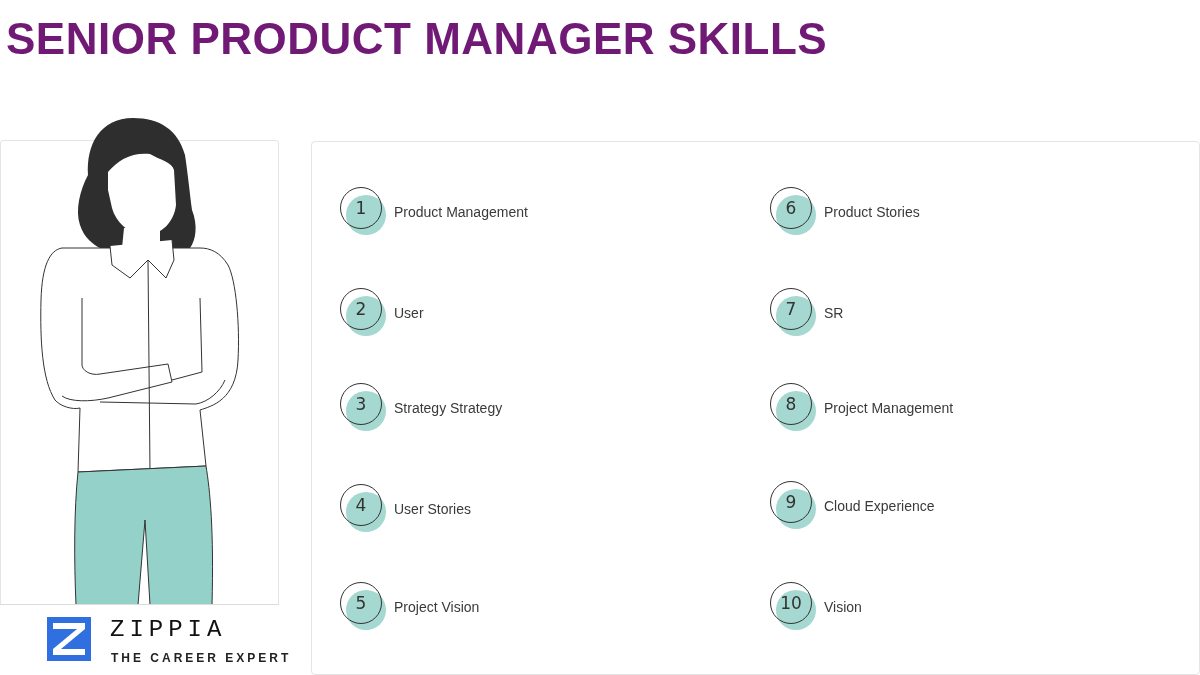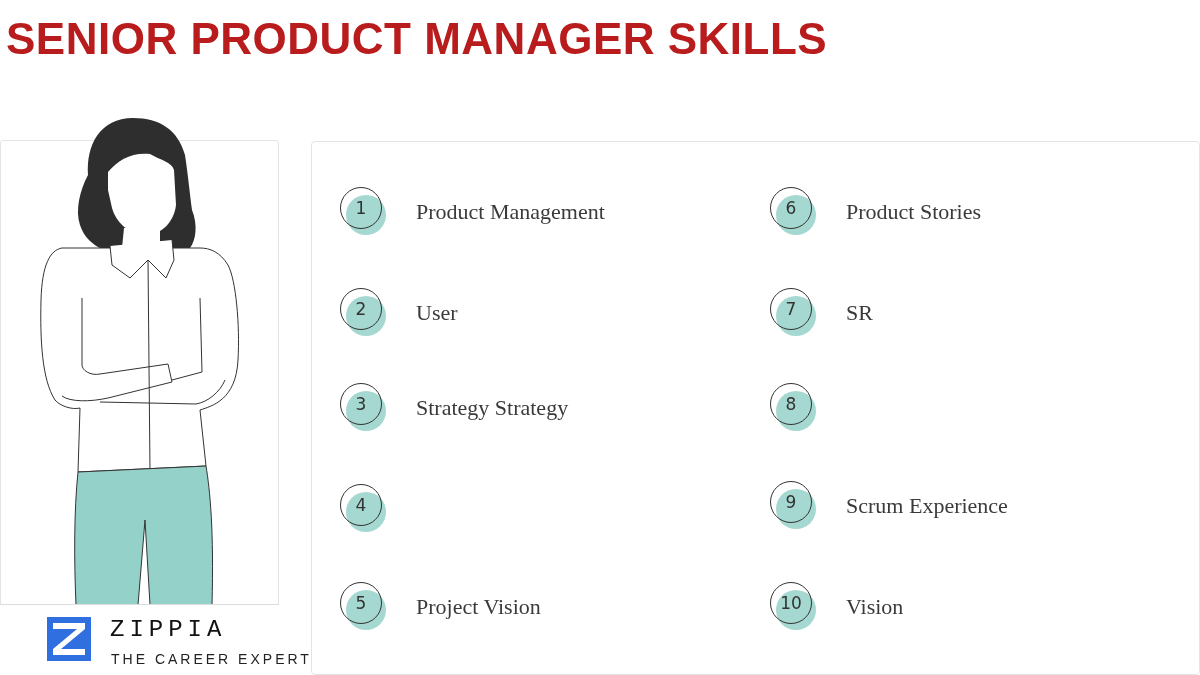--- a/index.html
+++ b/index.html
@@ -2,41 +2,41 @@
 <html><head>
 <meta charset="utf-8">
 <style>
   * { box-sizing: border-box; margin: 0; padding: 0; }
   html, body { width: 1200px; height: 675px; background: #ffffff; overflow: hidden; }
   body { position: relative; font-family: "DejaVu Sans", sans-serif; color: #333; }
 
   .title {
     position: absolute; left: 6px; top: 14px;
     font-family: "Liberation Sans", sans-serif; font-weight: 700;
-    font-size: 44px; letter-spacing: 0.5px; color: #b91c1c;
+    font-size: 44px; letter-spacing: 0.5px; color: #701a75;
     white-space: nowrap;
   }
 
   .left-card {
     position: absolute; left: 0; top: 140px; width: 279px; height: 535px;
     border: 1px solid #e4e4e4; border-radius: 3px; background: #fff;
   }
   .figure { position: absolute; left: 0; top: 100px; width: 280px; height: 505px; }
   .logo-area {
     position: absolute; left: 0; top: 604px; width: 279px; height: 71px;
     border-top: 1px solid #dcdcdc; background: #fff;
   }
   .logo-mark { position: absolute; left: 47px; top: 617px; width: 44px; height: 44px; }
   .logo-word {
     position: absolute; left: 110px; top: 616px;
     font-family: Liberation Mono, monospace; font-size: 24px; letter-spacing: 5px; color: #111;
   }
   .logo-tag {
     position: absolute; left: 111px; top: 651px;
-    font-family: "Liberation Sans", sans-serif; font-size: 14px; letter-spacing: 3px; color: #222;
+    font-family: "Liberation Sans", sans-serif; font-size: 12px; letter-spacing: 3px; color: #222; font-weight: bold;
   }
 
   .right-card {
     position: absolute; left: 311px; top: 141px; width: 889px; height: 534px;
     border: 1px solid #e4e4e4; border-radius: 4px; background: #fff;
   }
 
   .skill { position: absolute; height: 50px; display: flex; align-items: center; }
   .badge { position: relative; width: 52px; height: 52px; flex: 0 0 52px; }
   .badge .fill {
@@ -46,22 +46,22 @@
   .badge .ring {
     position: absolute; left: 2px; top: 1px; width: 42px; height: 42px;
     border-radius: 50%; border: 1.3px solid #333;
   }
   .badge .num {
     position: absolute; left: 2px; top: 1px; width: 42px; height: 42px;
     display: flex; align-items: center; justify-content: center;
     font-family: "DejaVu Sans", sans-serif; font-size: 17px; color: #333;
   }
   .skill-label {
-    margin-left: 26px; font-family: Liberation Serif, serif;
-    font-size: 22px; color: #3a3a3a; white-space: nowrap;
+    margin-left: 4px; font-family: Liberation Sans, sans-serif;
+    font-size: 14px; color: #3a3a3a; white-space: nowrap;
   }
 </style>
 </head>
 <body>
 
 <h1 class="title">SENIOR PRODUCT MANAGER SKILLS</h1>
 
 <div class="left-card"></div>
 
 <svg class="figure" viewBox="0 0 280 505" xmlns="http://www.w3.org/2000/svg">
@@ -119,20 +119,21 @@
     <div class="num">3</div>
   </div>
   <span class="skill-label">Strategy Strategy</span>
 </div>
 <div class="skill" style="left:338px; top:484px;">
   <div class="badge">
     <div class="fill"></div>
       <div class="ring"></div>
     <div class="num">4</div>
   </div>
+  <span class="skill-label">User Stories</span>
 </div>
 <div class="skill" style="left:338px; top:582px;">
   <div class="badge">
     <div class="fill"></div>
       <div class="ring"></div>
     <div class="num">5</div>
   </div>
   <span class="skill-label">Project Vision</span>
 </div>
 
@@ -151,28 +152,29 @@
     <div class="num">7</div>
   </div>
   <span class="skill-label">SR</span>
 </div>
 <div class="skill" style="left:768px; top:383px;">
   <div class="badge">
     <div class="fill"></div>
       <div class="ring"></div>
     <div class="num">8</div>
   </div>
+  <span class="skill-label">Project Management</span>
 </div>
 <div class="skill" style="left:768px; top:481px;">
   <div class="badge">
     <div class="fill"></div>
       <div class="ring"></div>
     <div class="num">9</div>
   </div>
-  <span class="skill-label">Scrum Experience</span>
+  <span class="skill-label">Cloud Experience</span>
 </div>
 <div class="skill" style="left:768px; top:582px;">
   <div class="badge">
     <div class="fill"></div>
       <div class="ring"></div>
     <div class="num">10</div>
   </div>
   <span class="skill-label">Vision</span>
 </div>
 

